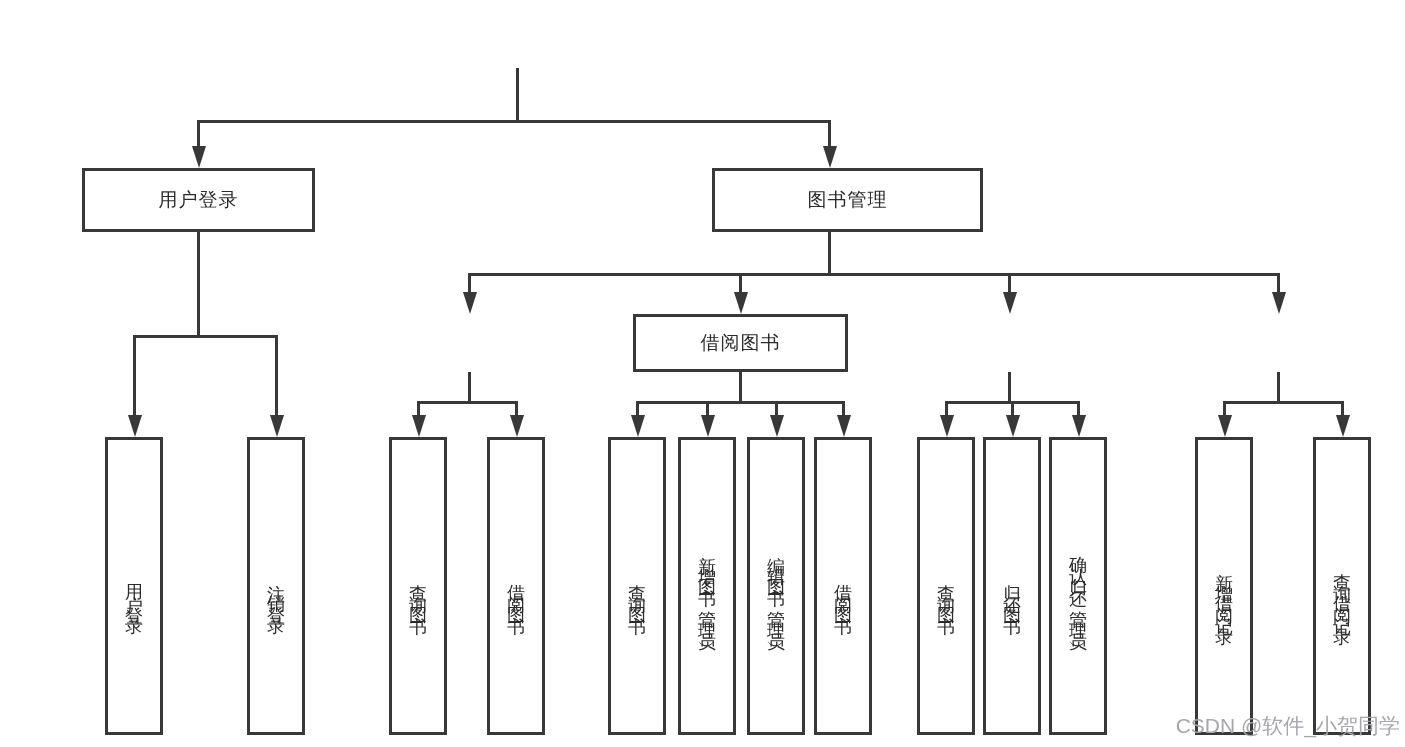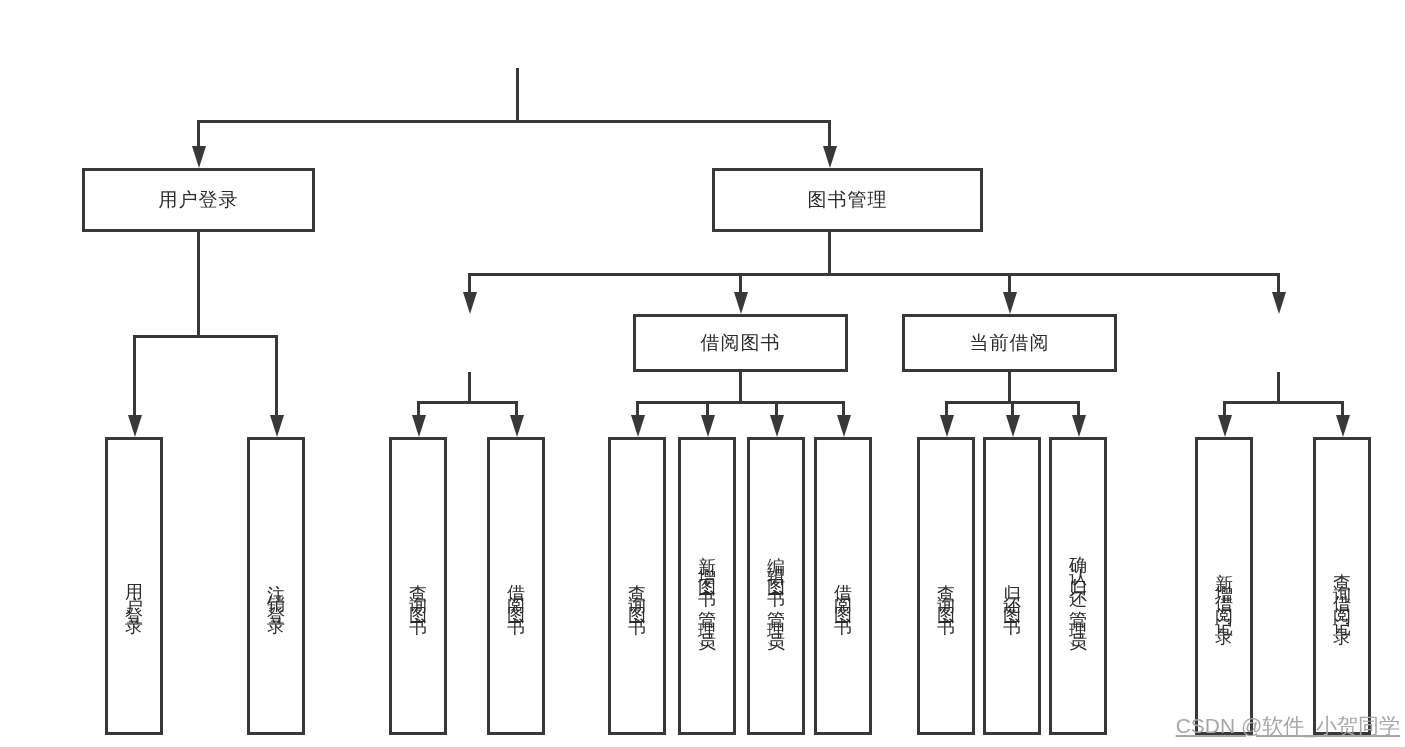--- a/index.html
+++ b/index.html
@@ -43,21 +43,20 @@
     border-top:22px solid var(--line);
   }
   
   .watermark{
     position:absolute;
     right:5px;top:712px;
     font-size:21px;
     color:var(--watermark);
     white-space:nowrap;
     z-index:10;
-    text-decoration:underline;
   }
 </style>
 </head>
 <body>
 
 <div class="canvas">
 
 
   <div class="vline" style="left:516px;top:68px;height:52px;"></div>
   <div class="hline" style="left:197px;top:120px;width:634px;"></div>
@@ -81,21 +80,20 @@
   <div class="vline" style="left:468px;top:273px;height:22px;"></div>
   <div class="arrow" style="left:463px;top:292px;"></div>
   <div class="vline" style="left:739px;top:273px;height:22px;"></div>
   <div class="arrow" style="left:734px;top:292px;"></div>
   <div class="vline" style="left:1008px;top:273px;height:22px;"></div>
   <div class="arrow" style="left:1003px;top:292px;"></div>
   <div class="vline" style="left:1277px;top:273px;height:22px;"></div>
   <div class="arrow" style="left:1272px;top:292px;"></div>
 
   <div class="box h" style="left:633px;top:314px;width:215px;height:58px;">借阅图书</div>
-  <div class="box h" style="left:902px;top:314px;width:215px;height:58px;">当前借阅</div>
 
   <div class="vline" style="left:468px;top:372px;height:32px;"></div>
   <div class="hline" style="left:417px;top:401px;width:101px;"></div>
   <div class="vline" style="left:417px;top:401px;height:16px;"></div>
   <div class="arrow" style="left:412px;top:415px;"></div>
   <div class="vline" style="left:515px;top:401px;height:16px;"></div>
   <div class="arrow" style="left:510px;top:415px;"></div>
 
   <div class="vline" style="left:739px;top:372px;height:32px;"></div>
   <div class="hline" style="left:636px;top:401px;width:209px;"></div>

